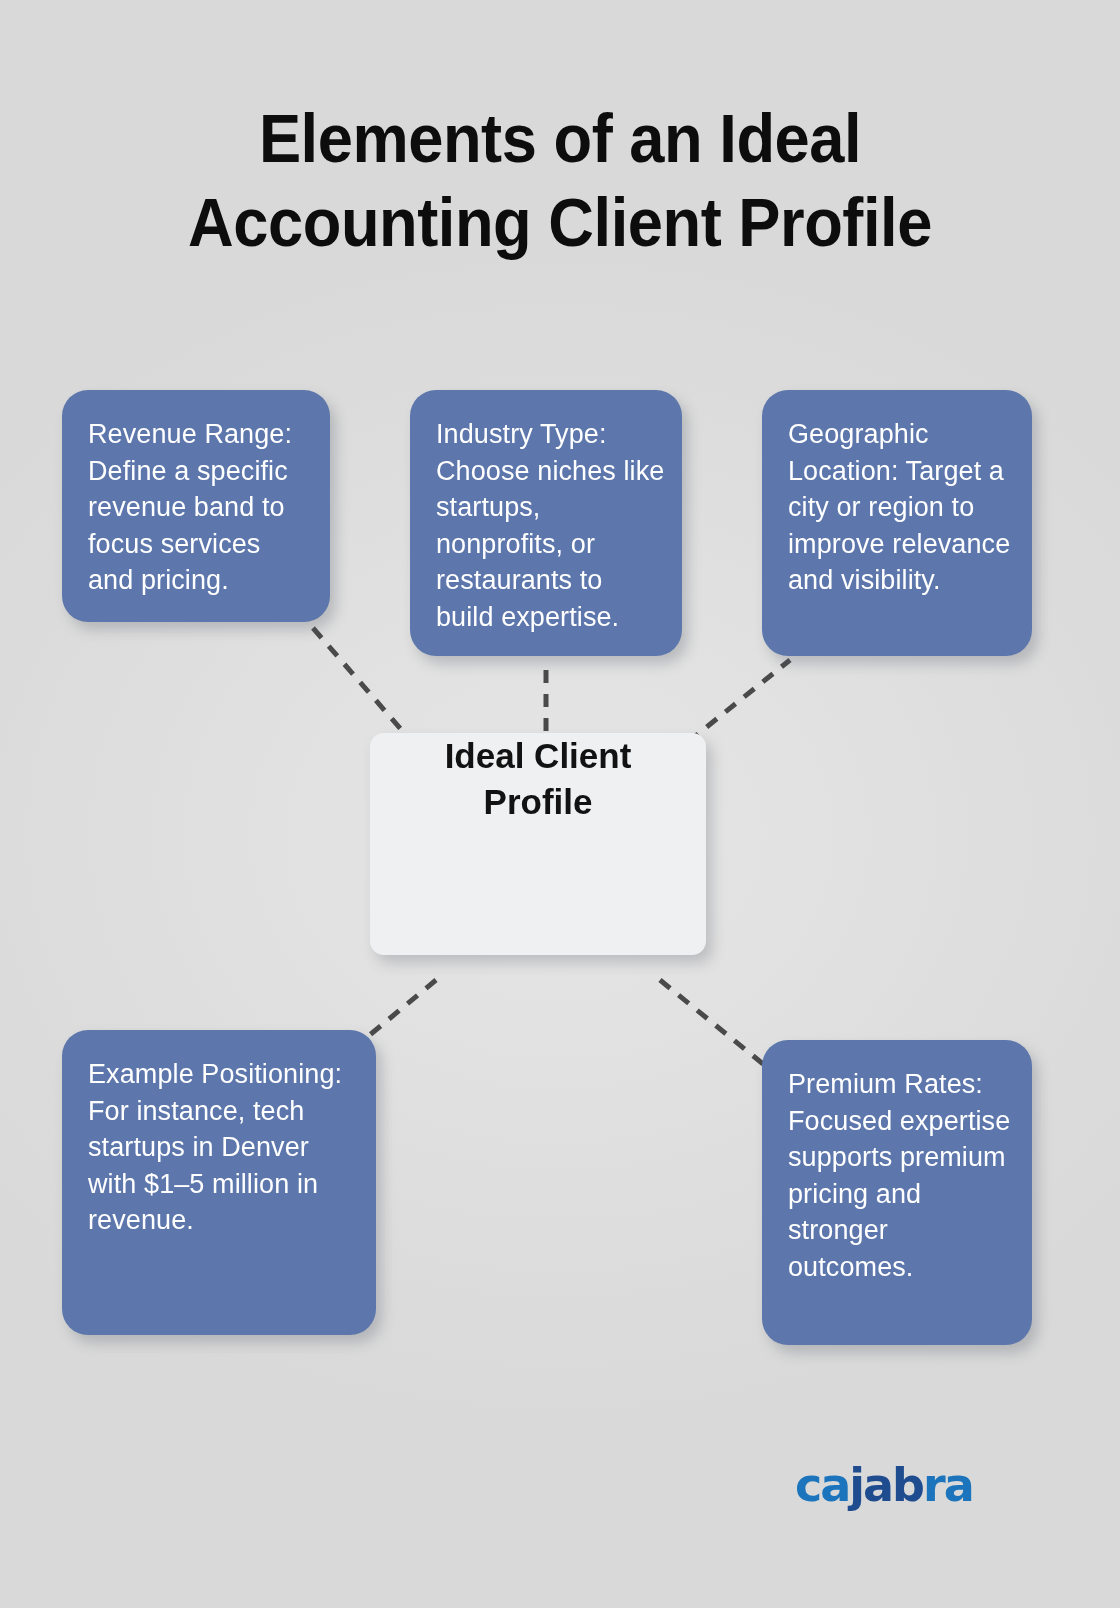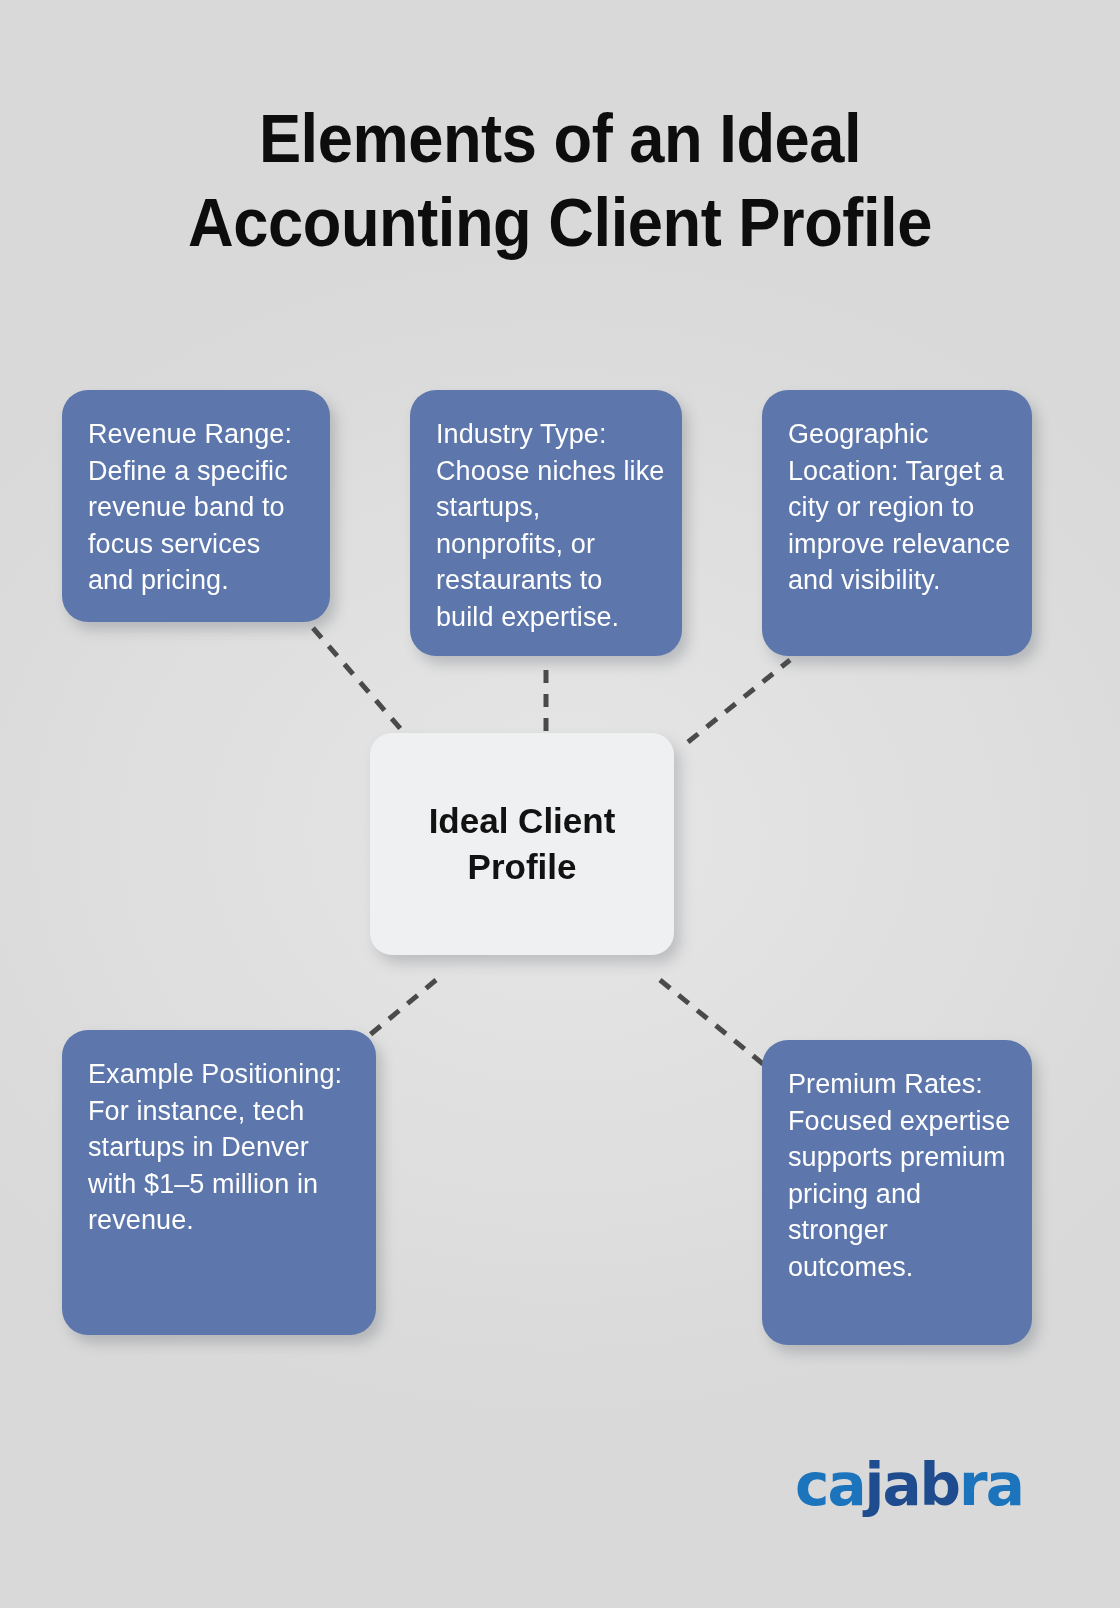--- a/index.html
+++ b/index.html
@@ -69,49 +69,48 @@
   #card-industry { left: 410px; top: 390px;  width: 272px; height: 266px; }
   #card-geo      { left: 762px; top: 390px;  width: 270px; height: 266px; }
   #card-example  { left: 62px;  top: 1030px; width: 314px; height: 305px; }
   #card-premium  { left: 762px; top: 1030px; width: 270px; height: 305px; margin-top: 10px; }
 
   
   #center-node {
     position: absolute;
     left: 370px;
     top: 733px;
-    width: 304px;
+    width: 336px;
     height: 222px;
     box-sizing: border-box;
-    border-radius: 22px;
+    border-radius: 14px;
     background: #eef0f2;
     box-shadow: 6px 8px 14px rgba(90, 95, 105, 0.28);
     display: flex;
-    align-items: center;
     justify-content: center;
   }
   #center-node .center-label {
     text-align: center;
     font-family: "Liberation Sans Narrow", "Liberation Sans", sans-serif;
     font-weight: 700;
     font-size: 35px;
     line-height: 46px;
     color: #121212;
     letter-spacing: 0px;
     padding: 0 28px;
   }
 
   
   #logo {
     position: absolute;
     left: 795px;
     top: 1452px;
     font-family: "DejaVu Sans", sans-serif;
     font-weight: 700;
-    font-size: 58px;
+    font-size: 46px;
     line-height: 66px;
     letter-spacing: -2px;
   }
   #logo span { display: inline; }
   .logo-a { color: #1c75bc; }
   .logo-b { color: #1f4c8f; }
 </style>
 </head>
 <body>
 

